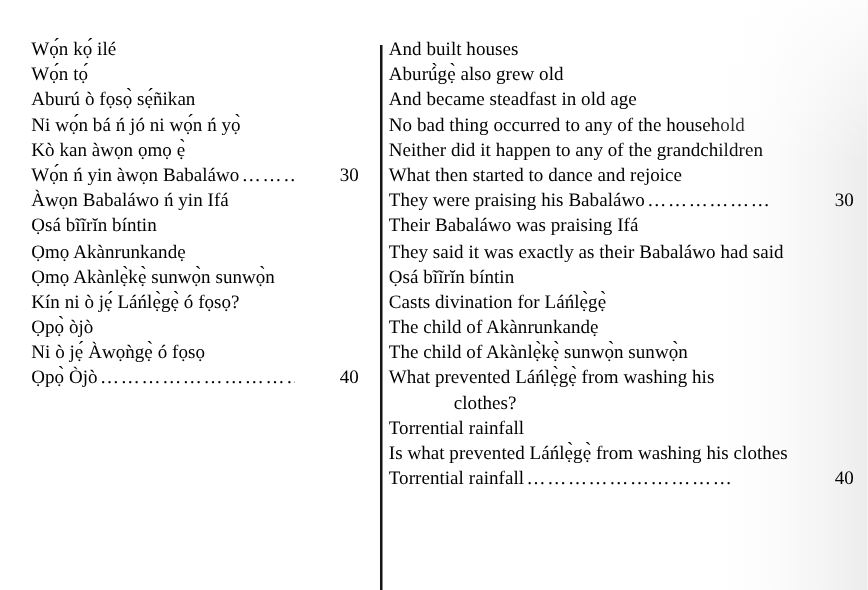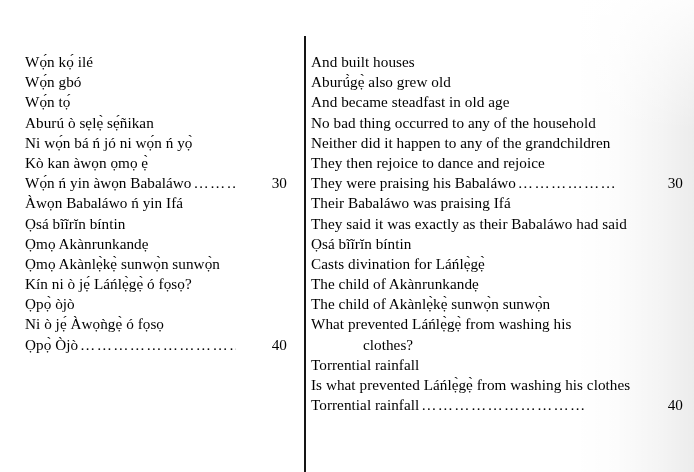--- a/index.html
+++ b/index.html
@@ -55,21 +55,21 @@
     position: absolute;
     left: 304px;
     top: 36px;
     width: 2px;
     height: 436px;
     background: #151515;
   }
 
   .column {
     position: absolute;
-    top: 52px;
+    top: 30px;
   }
 
   #column-yoruba {
     left: 25px;
     width: 262px;
   }
 
   #column-english {
     left: 311px;
     width: 372px;
@@ -110,23 +110,22 @@
     padding-left: 52px;
   }
 </style>
 </head>
 <body>
 
 <div id="page">
 
   <div id="column-yoruba" class="column">
       <div class="verse-line">Wọ́n kọ́ ilé</div>
-      <div class="verse-line">Wọ́n gbó</div>
       <div class="verse-line">Wọ́n tọ́</div>
-      <div class="verse-line">Aburú ò sẹlẹ̀ sẹ́ñikan</div>
+      <div class="verse-line">Aburú ò fọsọ̀ sẹ́ñikan</div>
       <div class="verse-line">Ni wọ́n bá ń jó ni wọ́n ń yọ̀</div>
       <div class="verse-line">Kò kan àwọn ọmọ ẹ̀</div>
       <div class="verse-line leader">
         <span class="lead-text">Wọ́n ń yin àwọn Babaláwo </span>
         <span class="lead-dots">…………</span>
         <span class="lead-num">30</span>
       </div>
       <div class="verse-line">Àwọn Babaláwo ń yin Ifá</div>
       <div class="verse-line">Ọsá bĩĩrĭn bíntin</div>
       <div class="verse-line">Ọmọ Akànrunkandẹ</div>
@@ -142,21 +141,21 @@
     </div>
 
   <div id="column-divider"></div>
 
   <div id="column-english" class="column">
       <div class="verse-line">And built houses</div>
       <div class="verse-line">Aburú̀gẹ̀ also grew old</div>
       <div class="verse-line">And became steadfast in old age</div>
       <div class="verse-line">No bad thing occurred to any of the household</div>
       <div class="verse-line">Neither did it happen to any of the grandchildren</div>
-      <div class="verse-line">They then rejoice to dance and rejoice</div>
+      <div class="verse-line">What then started to dance and rejoice</div>
       <div class="verse-line leader">
         <span class="lead-text">They were praising his Babaláwo </span>
         <span class="lead-dots">………………</span>
         <span class="lead-num">30</span>
       </div>
       <div class="verse-line">Their Babaláwo was praising Ifá</div>
       <div class="verse-line">They said it was exactly as their Babaláwo had said</div>
       <div class="verse-line">Ọsá bĩĩrĭn bíntin</div>
       <div class="verse-line">Casts divination for Láńlẹ̀gẹ̀</div>
       <div class="verse-line">The child of Akànrunkandẹ</div>

